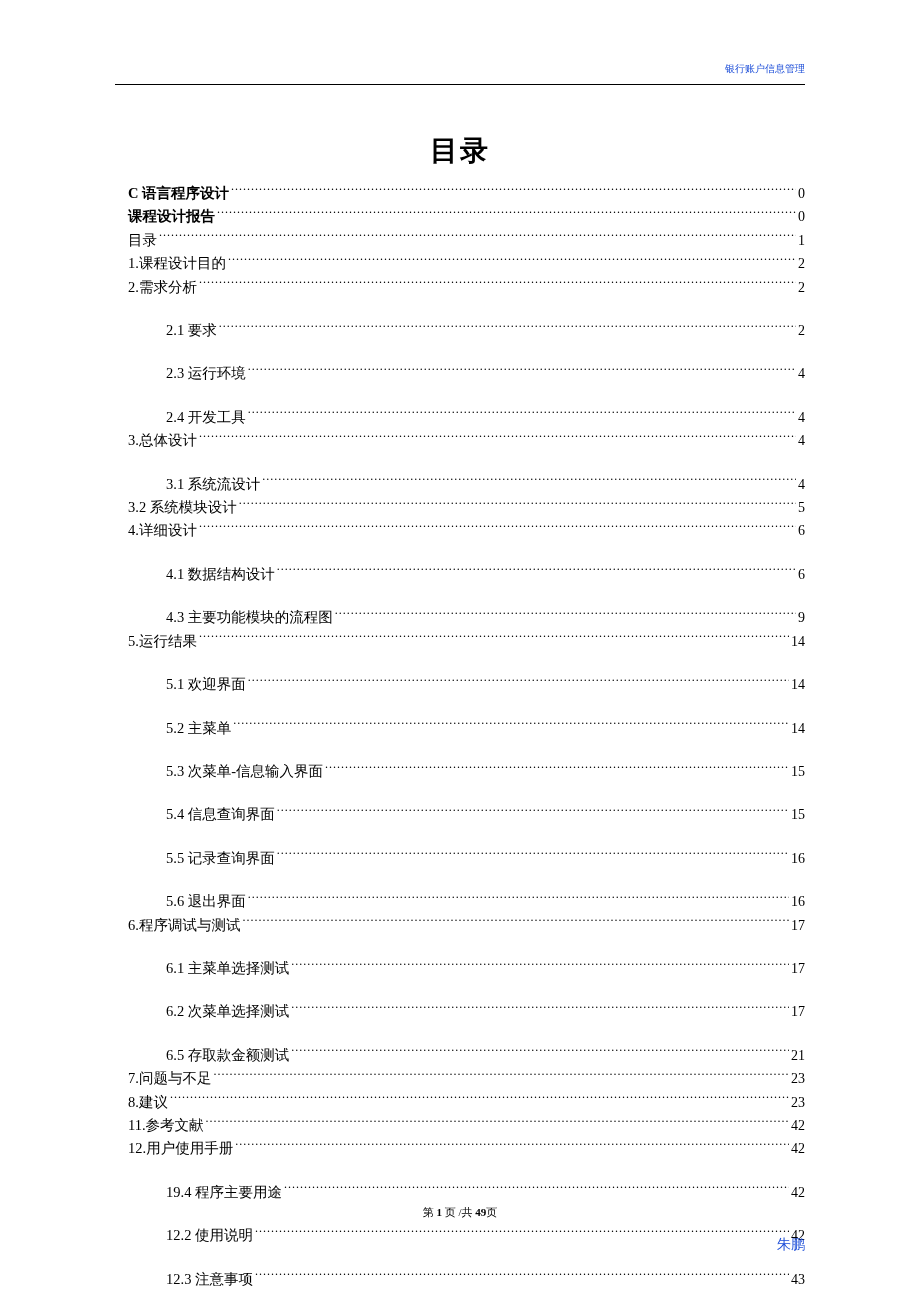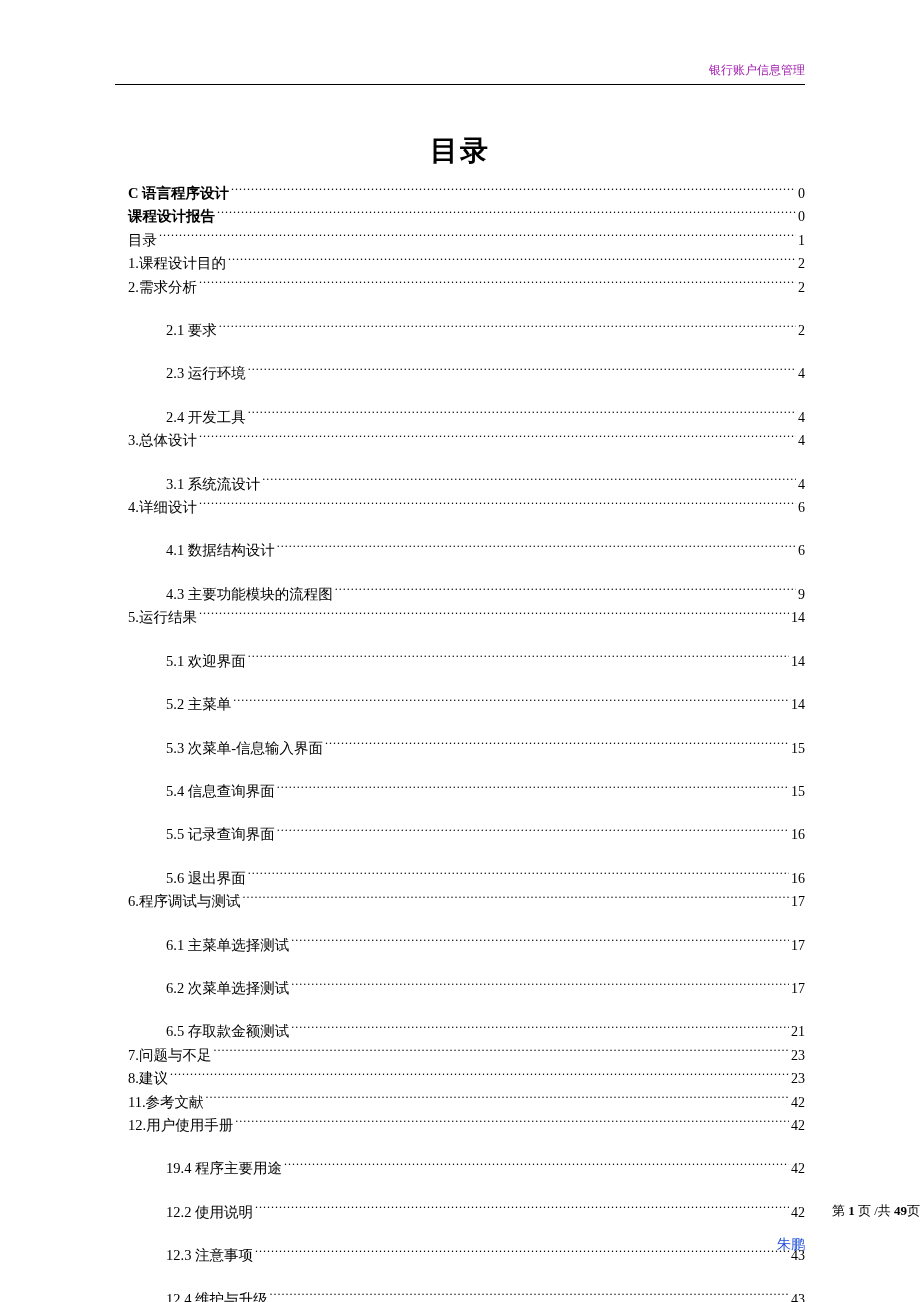--- a/index.html
+++ b/index.html
@@ -12,22 +12,22 @@
       background: #fff;
       width: 920px;
       height: 1302px;
       position: relative;
       color: #000;
     }
     .header-title {
       position: absolute;
       top: 62px;
       right: 115px;
-      font-size: 12px;
-      color: #a21caf;
+      font-size: 10px;
+      color: #1d4ed8;
     }
     .header-line {
       position: absolute;
       top: 84px;
       left: 115px;
       right: 115px;
       height: 1px;
       background: #000;
     }
     .main-title {
@@ -81,22 +81,22 @@
     }
     .toc-page {
       flex-shrink: 0;
       font-size: 14px;
     }
     .footer-pagenum {
       position: absolute;
       bottom: 82px;
       left: 0;
       right: 0;
-      text-align: right;
-      font-size: 13px;
+      text-align: center;
+      font-size: 11px;
     }
     .footer-pagenum .num {
       font-weight: bold;
     }
     .footer-author {
       position: absolute;
       bottom: 48px;
       right: 115px;
       font-size: 14px;
       color: #1d4ed8;
@@ -155,20 +155,25 @@
       <span class="toc-label">3.总体设计</span>
       <span class="toc-dots"></span>
       <span class="toc-page">4</span>
     </div>
     <div class="toc-entry indent-1">
       <span class="toc-label">3.1 系统流设计</span>
       <span class="toc-dots"></span>
       <span class="toc-page">4</span>
     </div>
     <div class="toc-entry">
+      <span class="toc-label">3.2 系统模块设计</span>
+      <span class="toc-dots"></span>
+      <span class="toc-page">5</span>
+    </div>
+    <div class="toc-entry">
       <span class="toc-label">4.详细设计</span>
       <span class="toc-dots"></span>
       <span class="toc-page">6</span>
     </div>
     <div class="toc-entry indent-1">
       <span class="toc-label">4.1 数据结构设计</span>
       <span class="toc-dots"></span>
       <span class="toc-page">6</span>
     </div>
     <div class="toc-entry indent-1">

